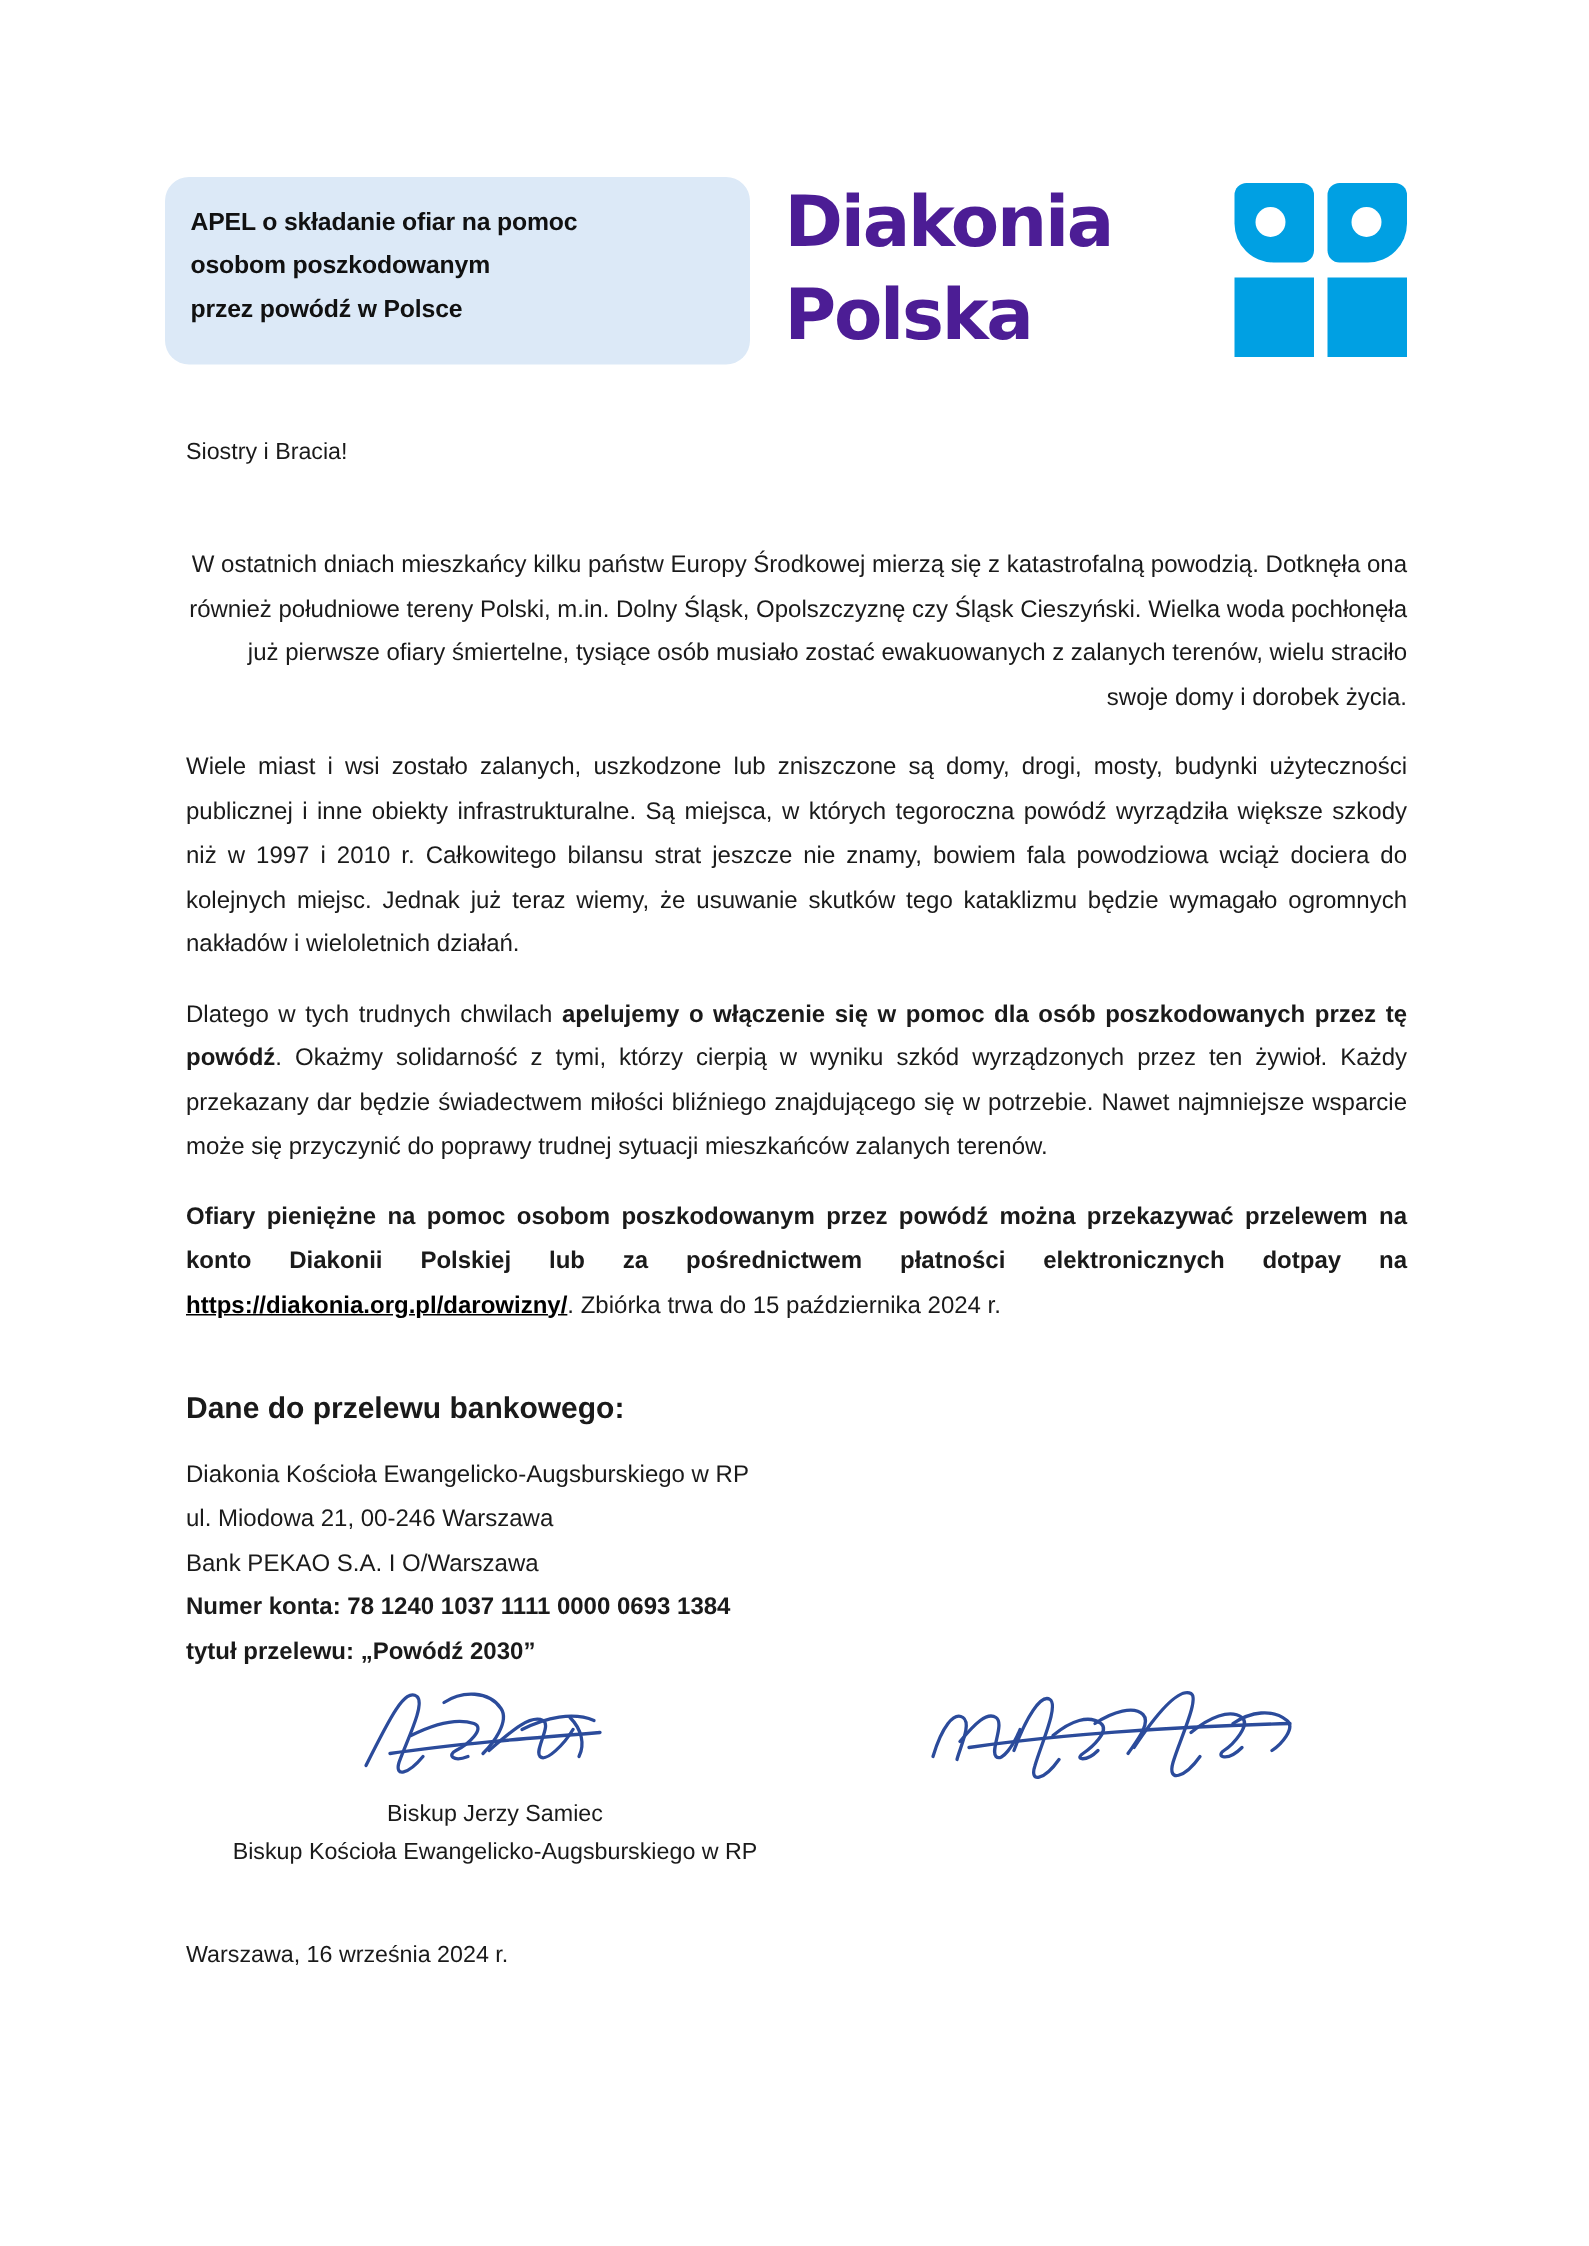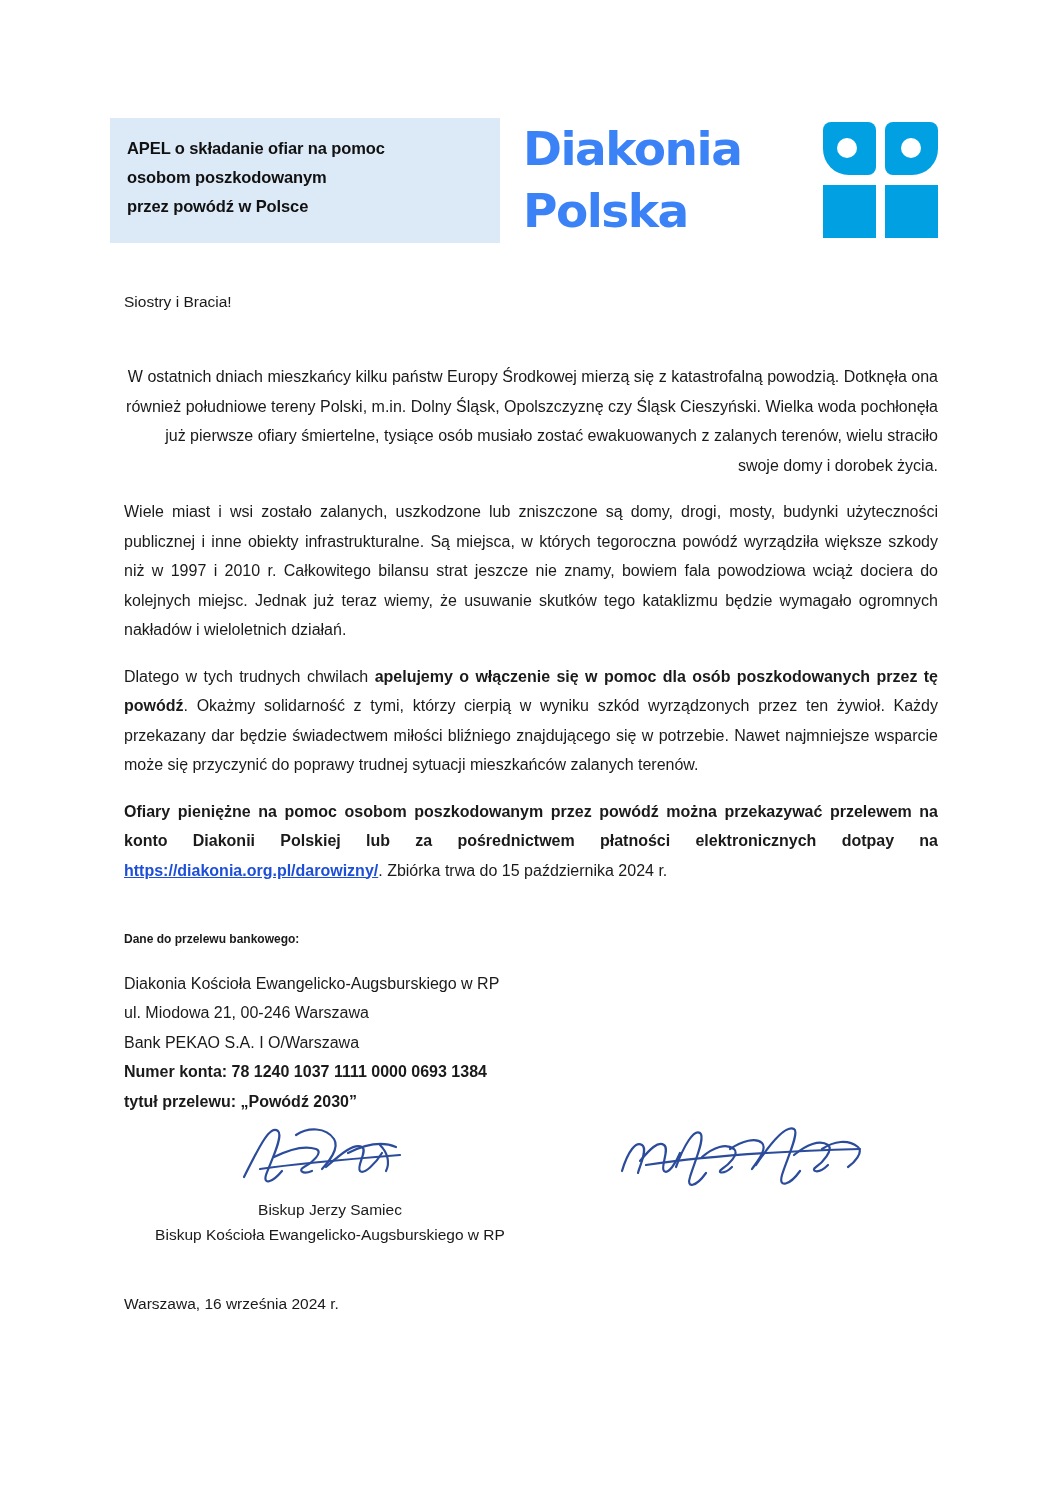--- a/index.html
+++ b/index.html
@@ -32,20 +32,21 @@
   }
   .title-box {
     position: absolute;
     left: 110px;
     top: 118px;
     width: 390px;
     height: 125px;
     background: #dce9f7;
     box-sizing: border-box;
     padding: 16px 14px 10px 17px;
+    border-radius: 16px;
   }
   .title-box .line {
     font-size: 16.5px;
     font-weight: bold;
     line-height: 29px;
     letter-spacing: -0.1px;
     color: #111;
     white-space: nowrap;
   }
 
@@ -53,21 +54,21 @@
     position: absolute;
     left: 523px;
     top: 118px;
     width: 420px;
     height: 125px;
   }
   .logo-text {
     position: absolute;
     left: 0;
     top: 0;
-    color: #3b82f6;
+    color: #4c1d95;
     font-family: "DejaVu Sans", sans-serif;
     font-weight: bold;
     font-size: 47px;
     line-height: 62px;
     letter-spacing: -1.5px;
   }
   .logo-mark {
     position: absolute;
     left: 300px;
     top: 4px;
@@ -100,27 +101,27 @@
   p.para {
     font-size: 16px;
     line-height: 29.5px;
     margin: 0 0 17px 0;
     text-align: justify;
     color: #1a1a1a;
   }
   p.para.first { text-align: right; }
   b { font-weight: bold; }
   a.link {
-    color: #1d4ed8;
+    color: #000000;
     text-decoration: underline;
     font-weight: bold;
   }
 
   .bank-heading {
-    font-size: 12px;
+    font-size: 20px;
     font-weight: bold;
     line-height: 29.5px;
     margin-top: 40px;
   }
   .bank-lines {
     margin-top: 14px;
   }
   .bank-lines div {
     font-size: 16px;
     line-height: 29.5px;

